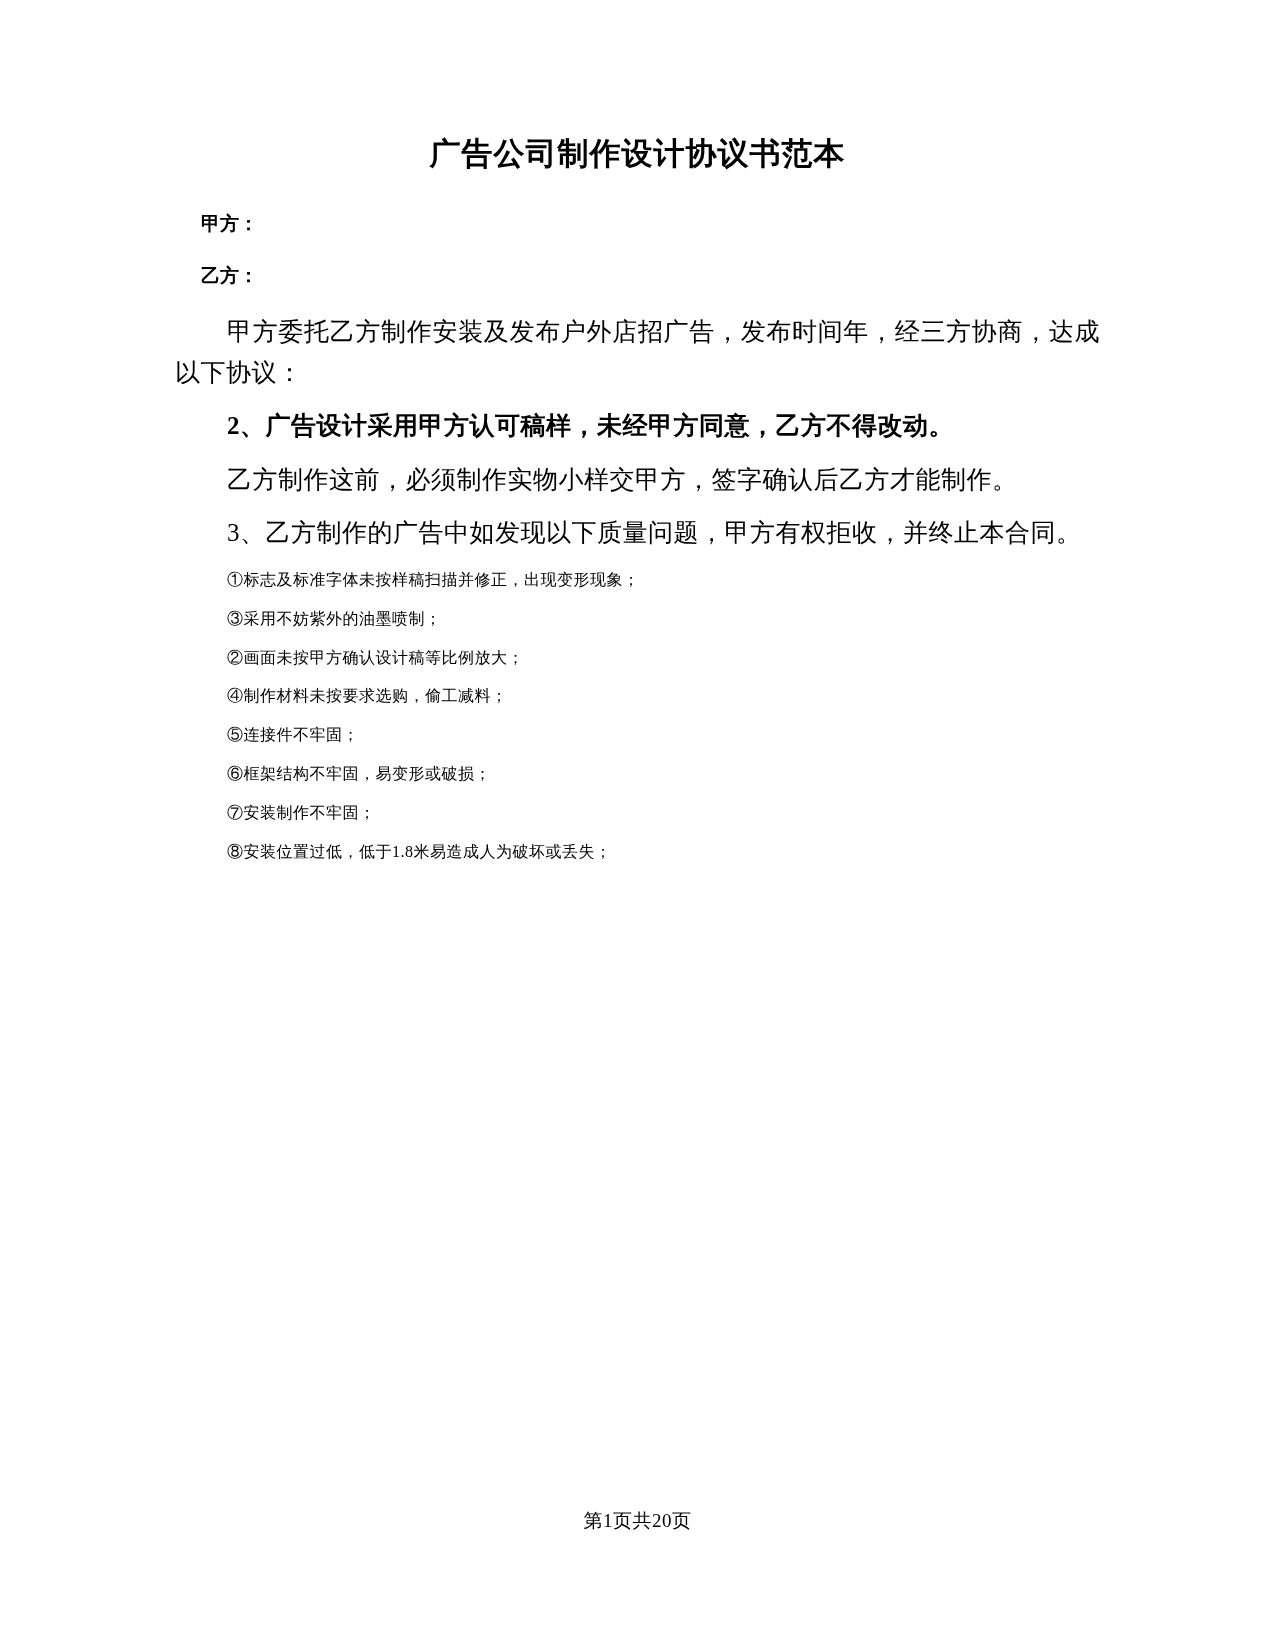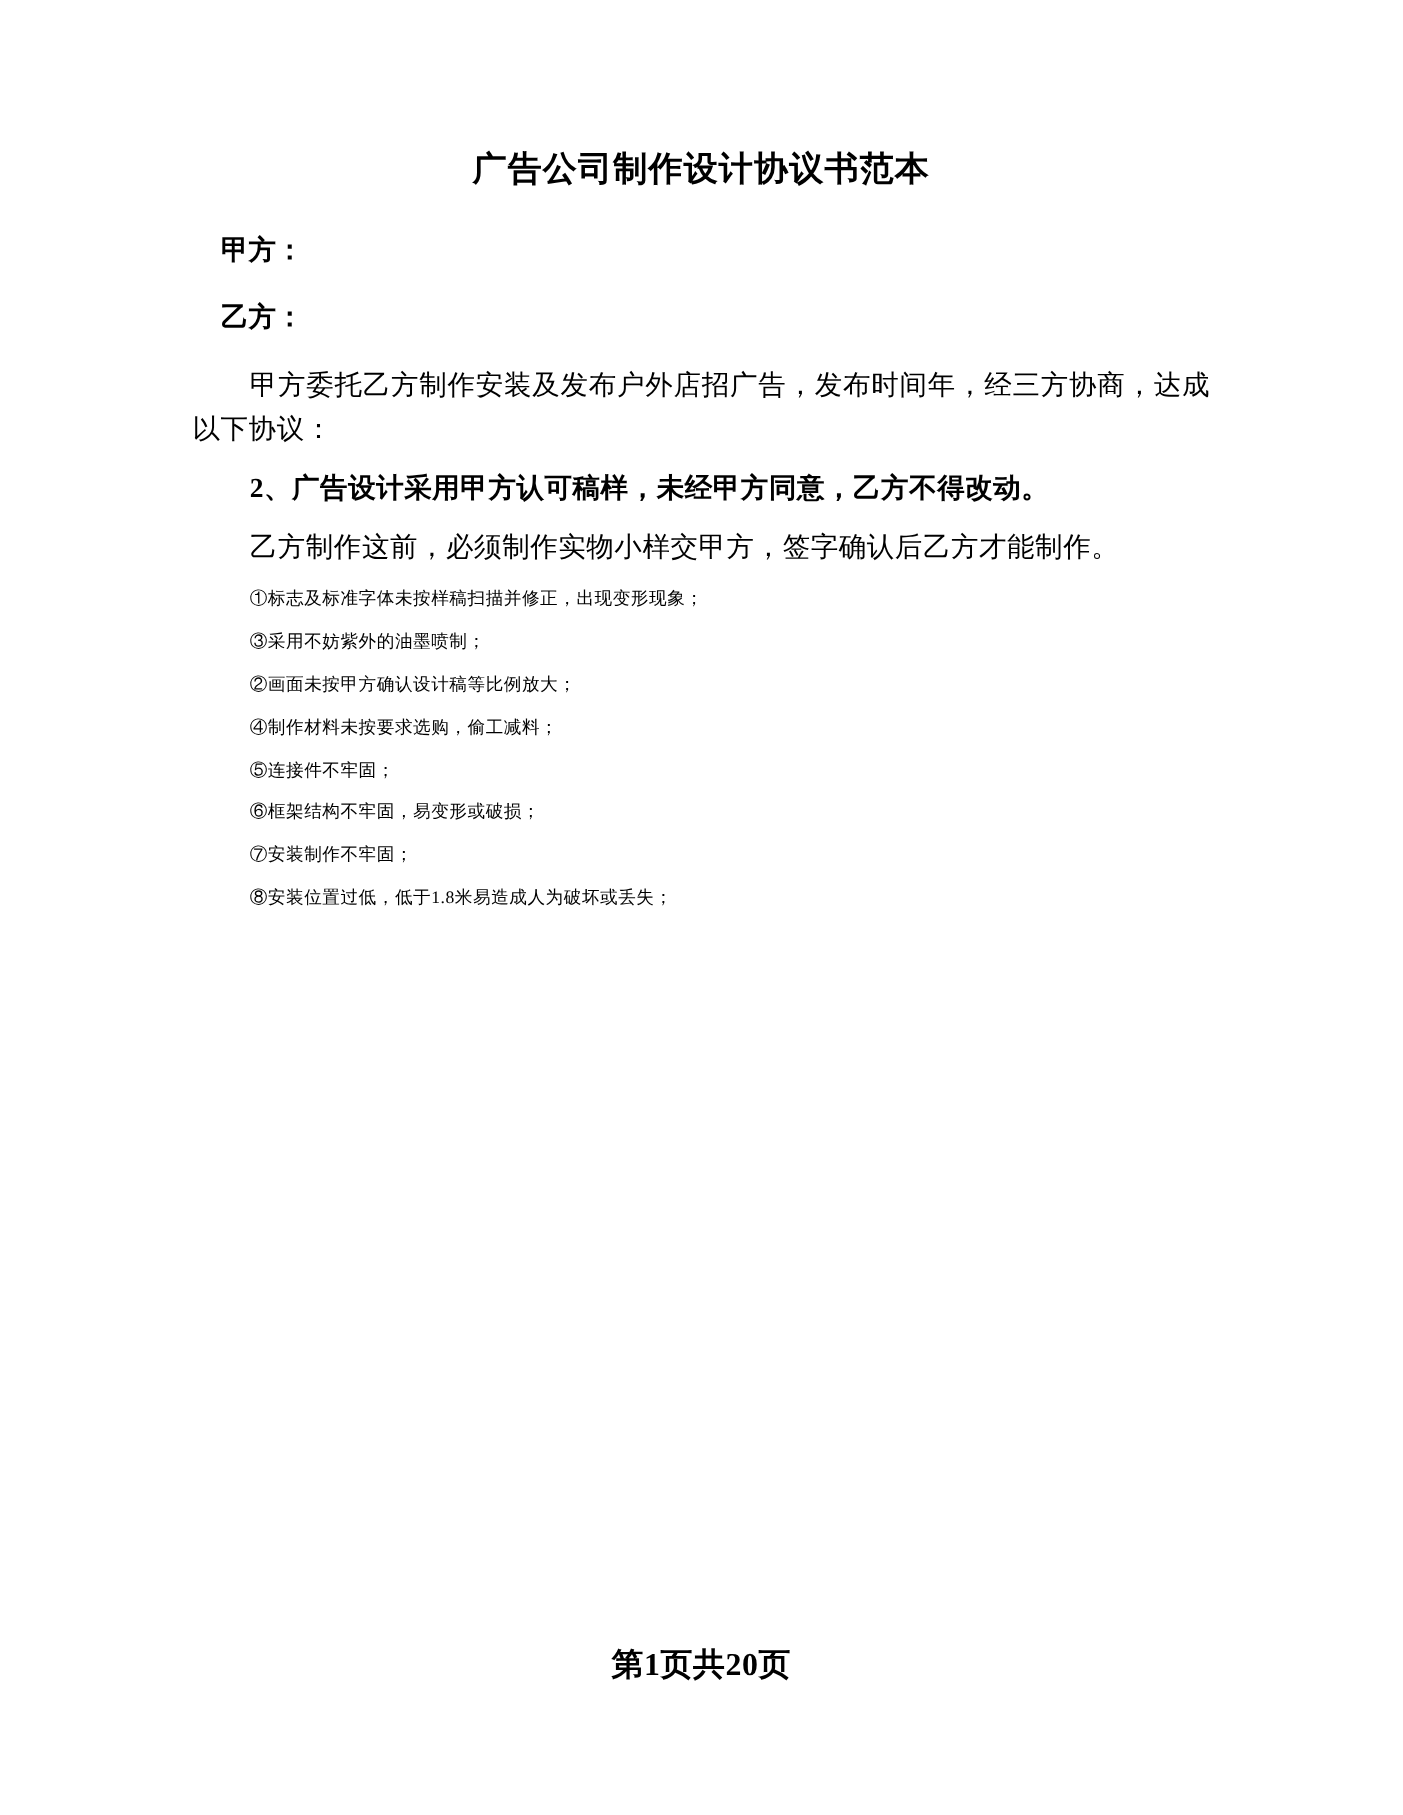--- a/index.html
+++ b/index.html
@@ -24,21 +24,21 @@
   }
   .doc-title {
     font-size: 31px;
     font-weight: bold;
     text-align: center;
     letter-spacing: 1px;
     margin: 0 0 34px 0;
     line-height: 1.4;
   }
   .party-line {
-    font-size: 25px;
+    font-size: 19px;
     font-weight: bold;
     line-height: 1.55;
     margin: 0 0 22px 0;
     text-indent: 26px;
   }
   .para {
     font-size: 25px;
     line-height: 1.62;
     margin: 0 0 13px 0;
     text-indent: 52px;
@@ -60,42 +60,43 @@
     border-bottom: 2px solid #000;
     width: 76px;
     vertical-align: baseline;
   }
   .footer {
     position: absolute;
     left: 0;
     right: 0;
     bottom: 108px;
     text-align: center;
-    font-size: 29px;
-    font-weight: bold;
+    font-size: 19px;
+    font-weight: normal;
     letter-spacing: 0.5px;
   }
 </style>
 </head>
 <body>
 
 <div class="page">
 
   <h1 class="doc-title">广告公司制作设计协议书范本</h1>
 
   <p class="party-line">甲方：</p>
   <p class="party-line">乙方：</p>
 
   <p class="para">甲方委托乙方制作安装及发布户外店招广告，发布时间年，经三方协商，达成以下协议：</p>
 
 
   <p class="para bold">2、广告设计采用甲方认可稿样，未经甲方同意，乙方不得改动。</p>
 
   <p class="para">乙方制作这前，必须制作实物小样交甲方，签字确认后乙方才能制作。</p>
 
+  <p class="para">3、乙方制作的广告中如发现以下质量问题，甲方有权拒收，并终止本合同。</p>
 
   <p class="item">①标志及标准字体未按样稿扫描并修正，出现变形现象；</p>
   <p class="item">③采用不妨紫外的油墨喷制；</p>
   <p class="item">②画面未按甲方确认设计稿等比例放大；</p>
   <p class="item">④制作材料未按要求选购，偷工减料；</p>
   <p class="item">⑤连接件不牢固；</p>
   <p class="item">⑥框架结构不牢固，易变形或破损；</p>
   <p class="item">⑦安装制作不牢固；</p>
   <p class="item">⑧安装位置过低，低于1.8米易造成人为破坏或丢失；</p>
 

